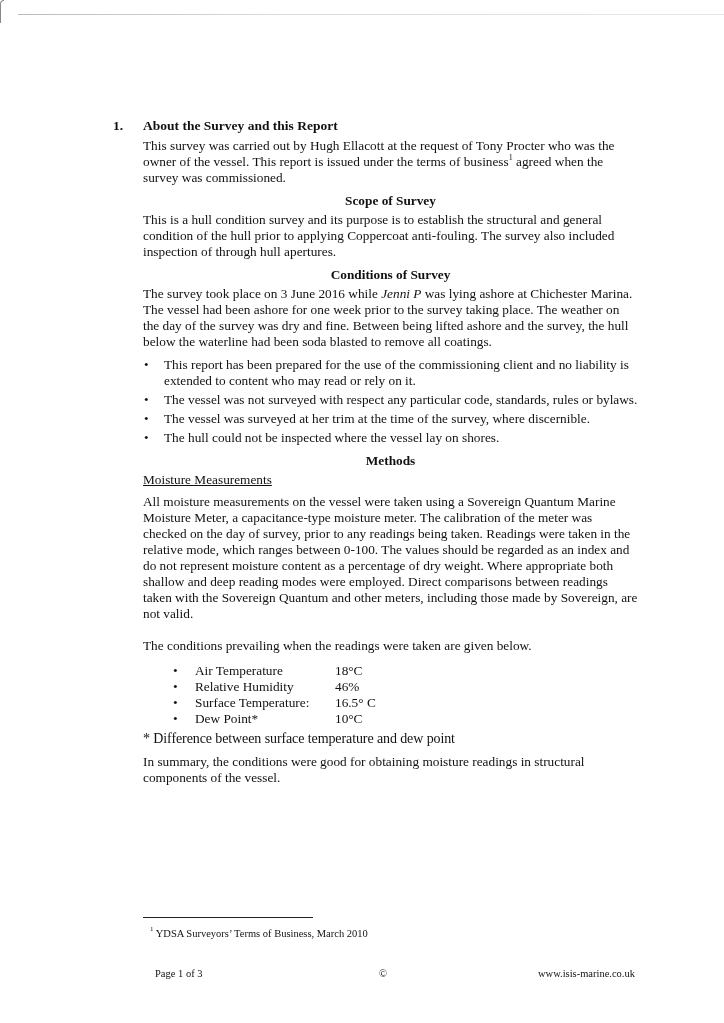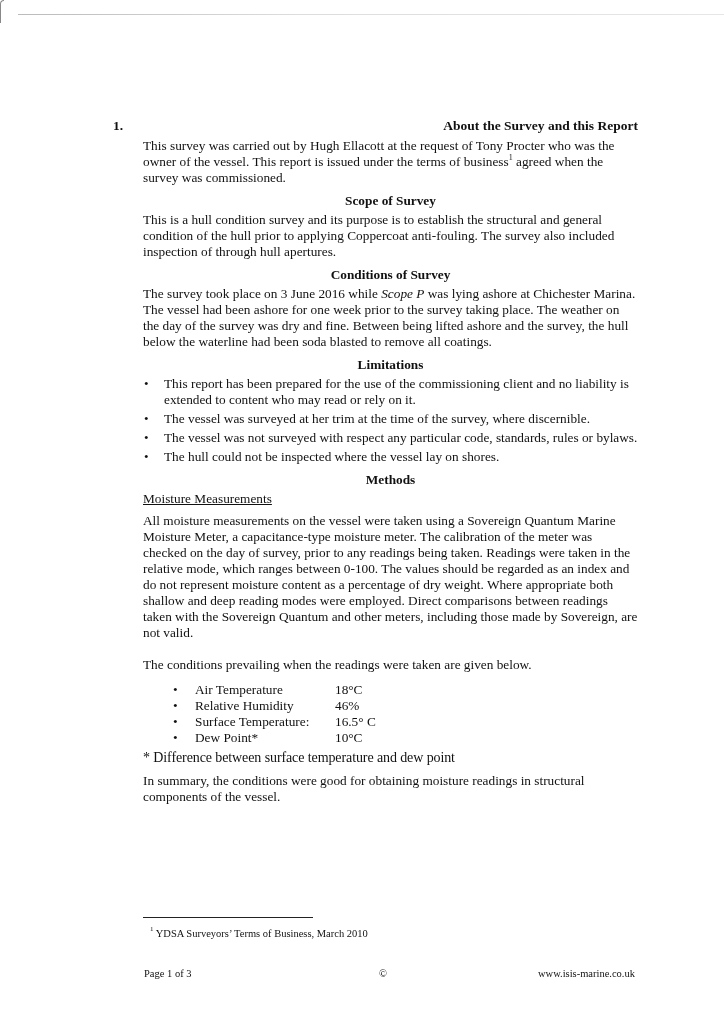--- a/index.html
+++ b/index.html
@@ -19,21 +19,21 @@
   .page { position: absolute; left: 0; top: 0; width: 724px; height: 1023px; }
   .sec-num {
     position: absolute; left: 113px; top: 118px;
     font-weight: bold; font-size: 13.5px;
   }
   .content {
     position: absolute; left: 143px; top: 118px; width: 495px;
     font-size: 13.3px; line-height: 16px;
   }
   .content h2 {
-    font-size: 13.5px; font-weight: bold; margin: 0 0 4px 0; line-height: 16px; text-align: right;
+    font-size: 13.5px; font-weight: bold; margin: 0 0 4px 0; line-height: 16px;
   }
   .content h3 {
     font-size: 13.3px; font-weight: bold; margin: 0 0 3px 0; line-height: 16px; text-align: center;
   }
   .content p { margin: 0 0 7px 0; }
   .content .u { text-decoration: underline; margin: 0 0 6px 0; }
   .content sup { font-size: 8px; line-height: 0; position: relative; top: -1px; }
   ul.lim { margin: 0 0 7px 0; padding: 0; list-style: none; }
   ul.lim li { position: relative; padding-left: 21px; margin-bottom: 3px; }
   ul.lim li::before {
@@ -48,48 +48,47 @@
   .fn-rule {
     position: absolute; left: 143px; top: 917px; width: 170px; height: 1px; background: #222;
   }
   .footnote {
     position: absolute; left: 150px; top: 926px; font-size: 10.5px;
   }
   .footnote sup { font-size: 7px; position: relative; top: -1px; }
   .footer {
     position: absolute; left: 143px; top: 968px; width: 492px; font-size: 10.5px;
   }
-  .footer .l { position: absolute; left: 1px; top: 0; }
+  .footer .l { position: absolute; left: 12px; top: 0; }
   .footer .c { position: absolute; left: 236px; top: 0; }
   .footer .r { position: absolute; right: 0; top: 0; }
 </style>
 </head>
 <body>
 
 <div class="page">
   <div class="scan-corner"></div>
   <div class="scan-top-line"></div>
 
   <div class="sec-num">1.</div>
 
   <div class="content">
     <h2>About the Survey and this Report</h2>
     <p><span>This survey was carried out by Hugh Ellacott at the request of Tony Procter who was the owner of the vessel.  This report is issued under the terms of business</span><sup>1</sup><span> agreed when the survey was commissioned.</span></p>
 
     <h3>Scope of Survey</h3>
     <p>This is a hull condition survey and its purpose is to establish the structural and general condition of the hull prior to applying Coppercoat anti-fouling.  The survey also included inspection of through hull apertures.</p>
 
     <h3>Conditions of Survey</h3>
-    <p><span>The survey took place on 3 June 2016 while </span><i>Scope P</i><span> was lying ashore at Chichester Marina.  The vessel had been ashore for one week prior to the survey taking place.  The weather on the day of the survey was dry and fine.  Between being lifted ashore and the survey, the hull below the waterline had been soda blasted to remove all coatings.</span></p>
+    <p><span>The survey took place on 3 June 2016 while </span><i>Jenni P</i><span> was lying ashore at Chichester Marina.  The vessel had been ashore for one week prior to the survey taking place.  The weather on the day of the survey was dry and fine.  Between being lifted ashore and the survey, the hull below the waterline had been soda blasted to remove all coatings.</span></p>
 
-    <h3>Limitations</h3>
     <ul class="lim">
       <li>This report has been prepared for the use of the commissioning client and no liability is extended to content who may read or rely on it.</li>
+      <li>The vessel was not surveyed with respect any particular code, standards, rules or bylaws.</li>
       <li>The vessel was surveyed at her trim at the time of the survey, where discernible.</li>
-      <li>The vessel was not surveyed with respect any particular code, standards, rules or bylaws.</li>
       <li>The hull could not be inspected where the vessel lay on shores.</li>
     </ul>
 
     <h3>Methods</h3>
     <p class="u">Moisture Measurements</p>
     <p>All moisture measurements on the vessel were taken using a Sovereign Quantum Marine Moisture Meter, a capacitance-type moisture meter.  The calibration of the meter was checked on the day of survey, prior to any readings being taken.  Readings were taken in the relative mode, which ranges between 0-100.  The values should be regarded as an index and do not represent moisture content as a percentage of dry weight.  Where appropriate both shallow and deep reading modes were employed.  Direct comparisons between readings taken with the Sovereign Quantum and other meters, including those made by Sovereign, are not valid.</p>
     <div class="gap"></div>
     <p>The conditions prevailing when the readings were taken are given below.</p>
 
     <table class="cond">

